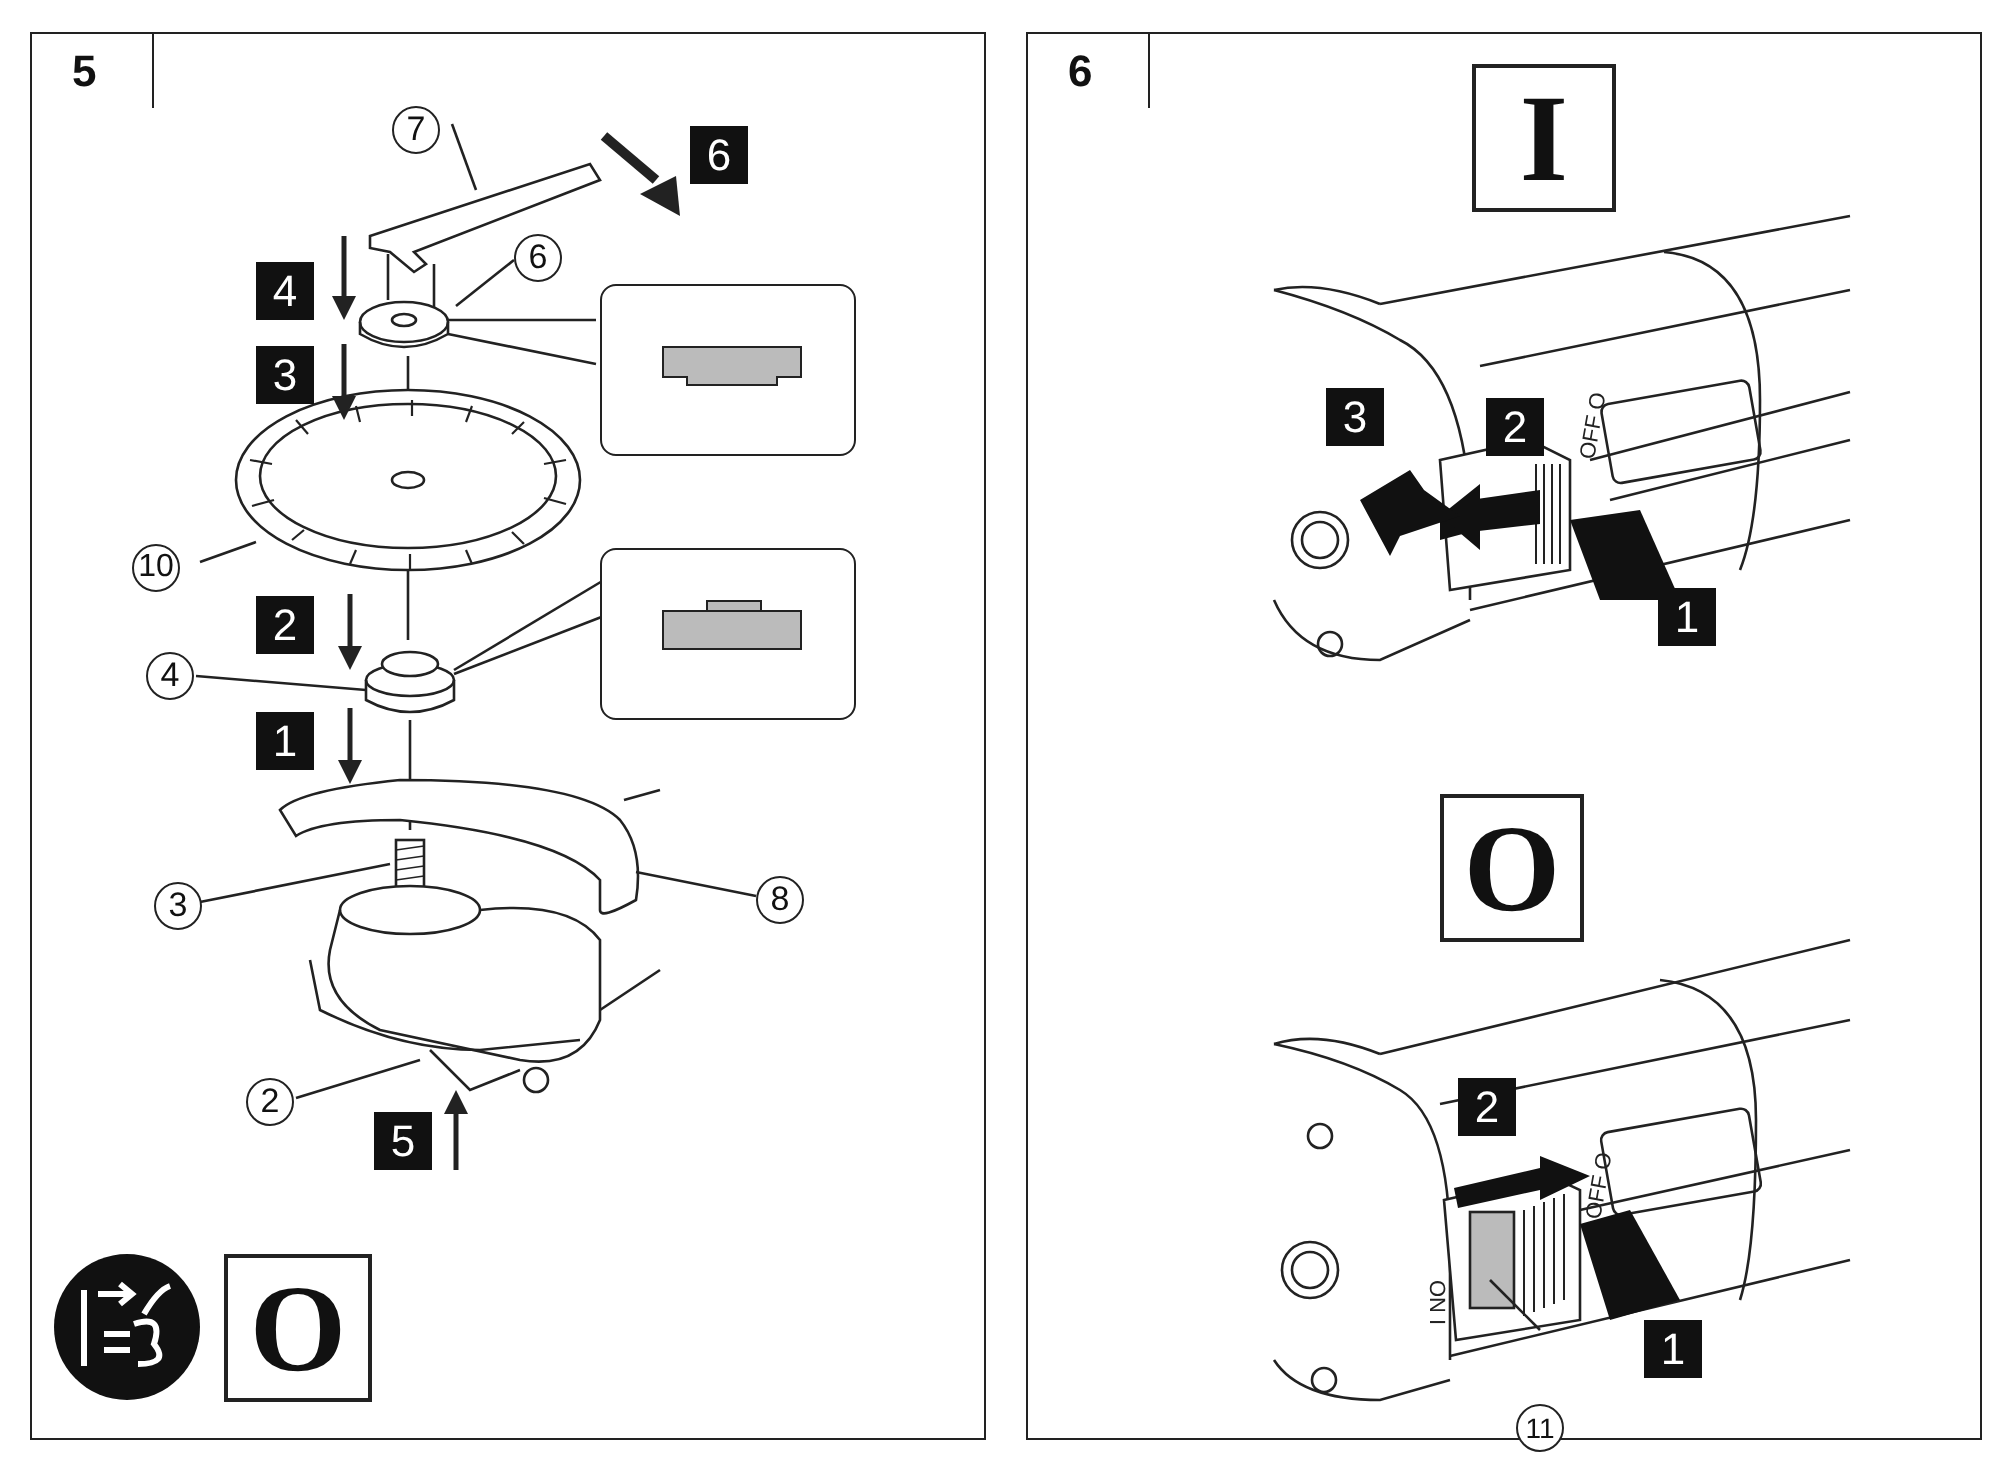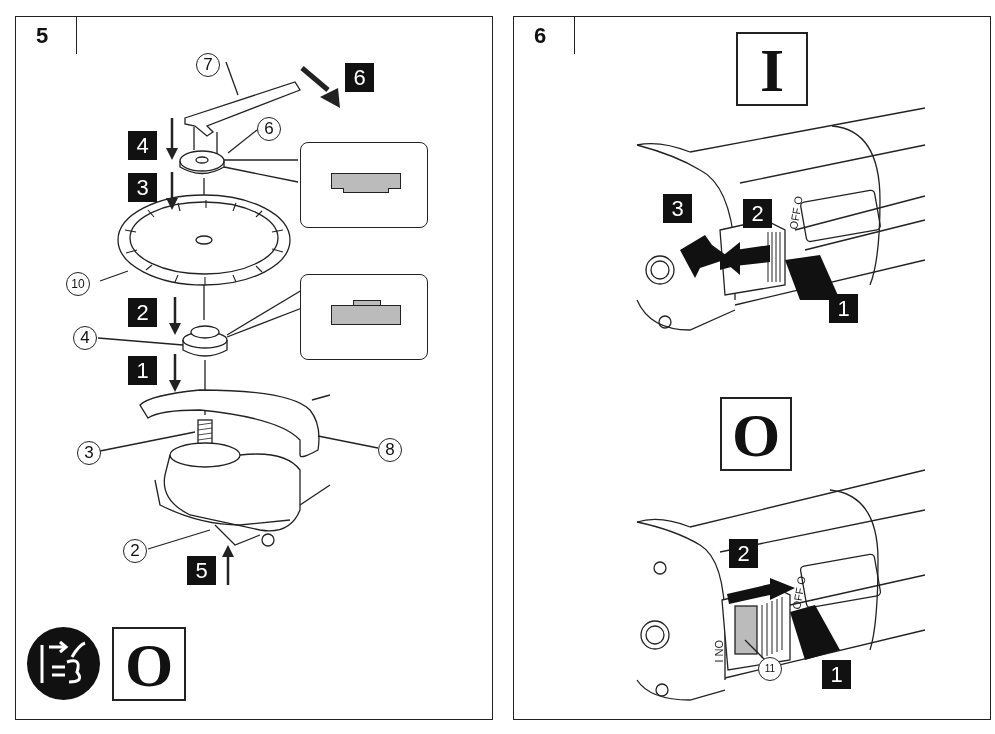--- a/index.html
+++ b/index.html
@@ -117,21 +117,21 @@
 
 <div class="badge" style="left:345px;top:63px;">6</div>
 <div class="badge" style="left:128px;top:131px;">4</div>
 <div class="badge" style="left:128px;top:173px;">3</div>
 <div class="badge" style="left:128px;top:298px;">2</div>
 <div class="badge" style="left:128px;top:356px;">1</div>
 <div class="badge" style="left:187px;top:556px;">5</div>
 
 <div class="callout" style="left:196px;top:53px;">7</div>
 <div class="callout" style="left:257px;top:117px;">6</div>
-<div class="callout" style="left:66px;top:272px;font-size:12px;">10</div>
+<div class="callout" style="left:66px;top:272px;font-size:16px;">10</div>
 <div class="callout" style="left:73px;top:326px;">4</div>
 <div class="callout" style="left:77px;top:441px;">3</div>
 <div class="callout" style="left:378px;top:438px;">8</div>
 <div class="callout" style="left:123px;top:539px;">2</div>
 
 <div style="position:absolute;left:27px;top:627px;width:73px;height:73px;border-radius:50%;background:#111;">
   <svg width="73" height="73" style="left:0;top:0;">
     <g stroke="#fff" stroke-width="3" fill="none">
       <line x1="15" y1="18" x2="15" y2="56"></line>
       <line x1="22" y1="20" x2="38" y2="20"></line>
@@ -211,13 +211,13 @@
 </svg>
 
 <div class="badge" style="left:663px;top:194px;">3</div>
 <div class="badge" style="left:743px;top:199px;">2</div>
 <div class="badge" style="left:829px;top:294px;">1</div>
 
 <div class="symbox" style="left:720px;top:397px;width:68px;height:70px;font-size:62px;line-height:72px;">O</div>
 
 <div class="badge" style="left:729px;top:539px;">2</div>
 <div class="badge" style="left:822px;top:660px;">1</div>
-<div class="callout" style="left:758px;top:657px;font-size:10px;">11</div>
+<div class="callout" style="left:758px;top:702px;font-size:14px;">11</div>
 
 </body></html>

